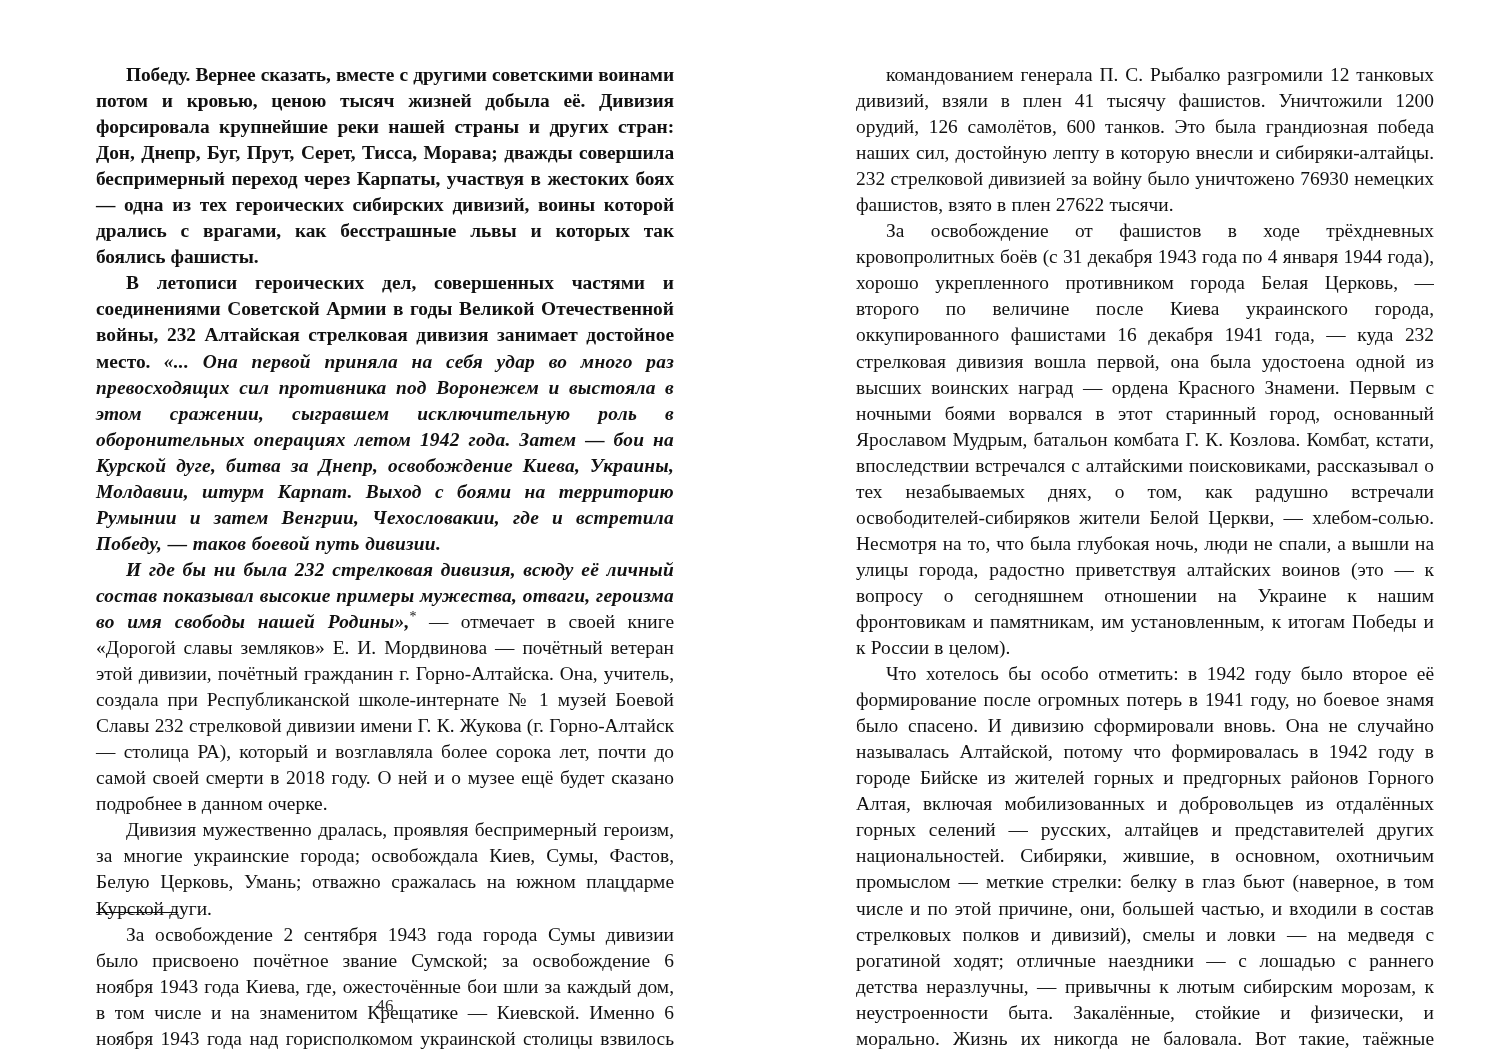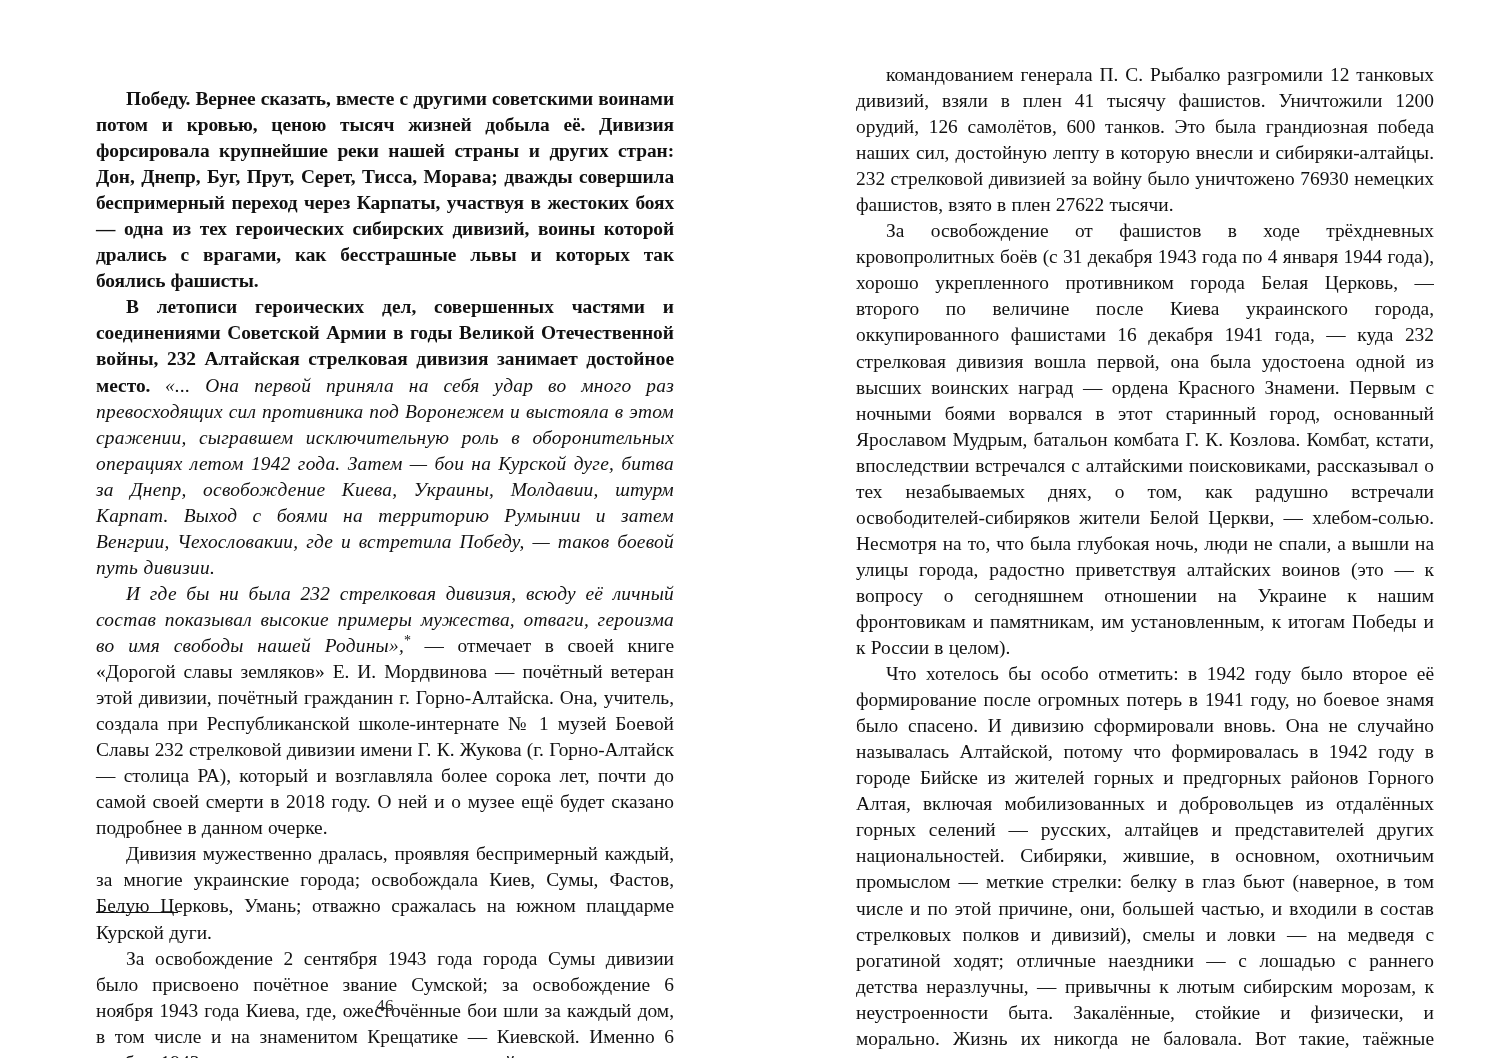--- a/index.html
+++ b/index.html
@@ -27,21 +27,21 @@
   }
   .page-left  { left: 96px;  width: 578px; }
   .page-right { left: 856px; width: 578px; }
 
   .text-column {
     position: absolute;
     top: 62px;
     left: 0;
     width: 578px;
   }
-  .page-left  .text-column { height: 838px; margin-top: 24px; }
+  .page-left  .text-column { height: 838px; }
   .page-right .text-column { height: 880px; }
 
   
   p.para {
     margin: 0;
     text-align: justify;
     text-justify: inter-word;
     font-size: 19.4px;
     line-height: 26.05px;
     text-indent: 30px;
@@ -51,21 +51,21 @@
   }
 
   p.para.bold {
     font-weight: bold;
     letter-spacing: -0.1px;
   }
 
   
   .ital {
     font-style: italic;
-    font-weight: 400;
+    font-weight: 700;
     font-family: "Liberation Serif", "DejaVu Serif", serif;
     letter-spacing: 0.25px;
   }
 
   sup.fn-ref {
     font-size: 0.72em;
     vertical-align: super;
     line-height: 0;
   }
 
@@ -114,21 +114,21 @@
 
   <div class="page page-left">
     <div class="text-column">
 
       <p class="para bold">Победу. Вернее сказать, вместе с другими советскими воинами потом и кровью, ценою тысяч жизней добыла её. Дивизия форсировала крупнейшие реки нашей страны и других стран: Дон, Днепр, Буг, Прут, Серет, Тисса, Морава; дважды совершила беспримерный переход через Карпаты, участвуя в жестоких боях — одна из тех героических сибирских дивизий, воины которой дрались с врагами, как бесстрашные львы и которых так боялись фашисты.</p>
 
       <p class="para"><span style="font-weight:bold">В летописи героических дел, совершенных частями и соединениями Советской Армии в годы Великой Отечественной войны, 232 Алтайская стрелковая дивизия занимает достойное место. </span><span class="ital">«... Она первой приняла на себя удар во много раз превосходящих сил противника под Воронежем и выстояла в этом сражении, сыгравшем исключительную роль в оборонительных операциях летом 1942 года. Затем — бои на Курской дуге, битва за Днепр, освобождение Киева, Украины, Молдавии, штурм Карпат. Выход с боями на территорию Румынии и затем Венгрии, Чехословакии, где и встретила Победу, — таков боевой путь дивизии.</span></p>
 
       <p class="para"><span class="ital">И где бы ни была 232 стрелковая дивизия, всюду её личный состав показывал высокие примеры мужества, отваги, героизма во имя свободы нашей Родины»,</span><sup class="fn-ref">*</sup><span> — отмечает в своей книге «Дорогой славы земляков» Е. И. Мордвинова — почётный ветеран этой дивизии, почётный гражданин г. Горно-Алтайска. Она, учитель, создала при Республиканской школе-интернате № 1 музей Боевой Славы 232 стрелковой дивизии имени Г. К. Жукова (г. Горно-Алтайск — столица РА), который и возглавляла более сорока лет, почти до самой своей смерти в 2018 году. О ней и о музее ещё будет сказано подробнее в данном очерке.</span></p>
 
-      <p class="para">Дивизия мужественно дралась, проявляя беспримерный каждый, за многие украинские города; освобождала Киев, Сумы, Фастов, Белую Церковь, Умань; отважно сражалась на южном плацдарме Курской дуги.</p>
+      <p class="para">Дивизия мужественно дралась, проявляя беспримерный героизм, за многие украинские города; освобождала Киев, Сумы, Фастов, Белую Церковь, Умань; отважно сражалась на южном плацдарме Курской дуги.</p>
 
 
       <p class="para">За освобождение 2 сентября 1943 года города Сумы дивизии было присвоено почётное звание Сумской; за освобождение 6 ноября 1943 года Киева, где, ожесточённые бои шли за каждый дом, в том числе и на знаменитом Крещатике — Киевской. Именно 6 ноября 1943 года над горисполкомом украинской столицы взвилось красное знамя. Сталину доложили, что Киев взят. Под Киевом советские войска 38-й армии под</p>
     </div>
 
     <div class="footnote">
       <div class="footnote-rule"></div>
     </div>
 
     <div class="folio">46</div>

